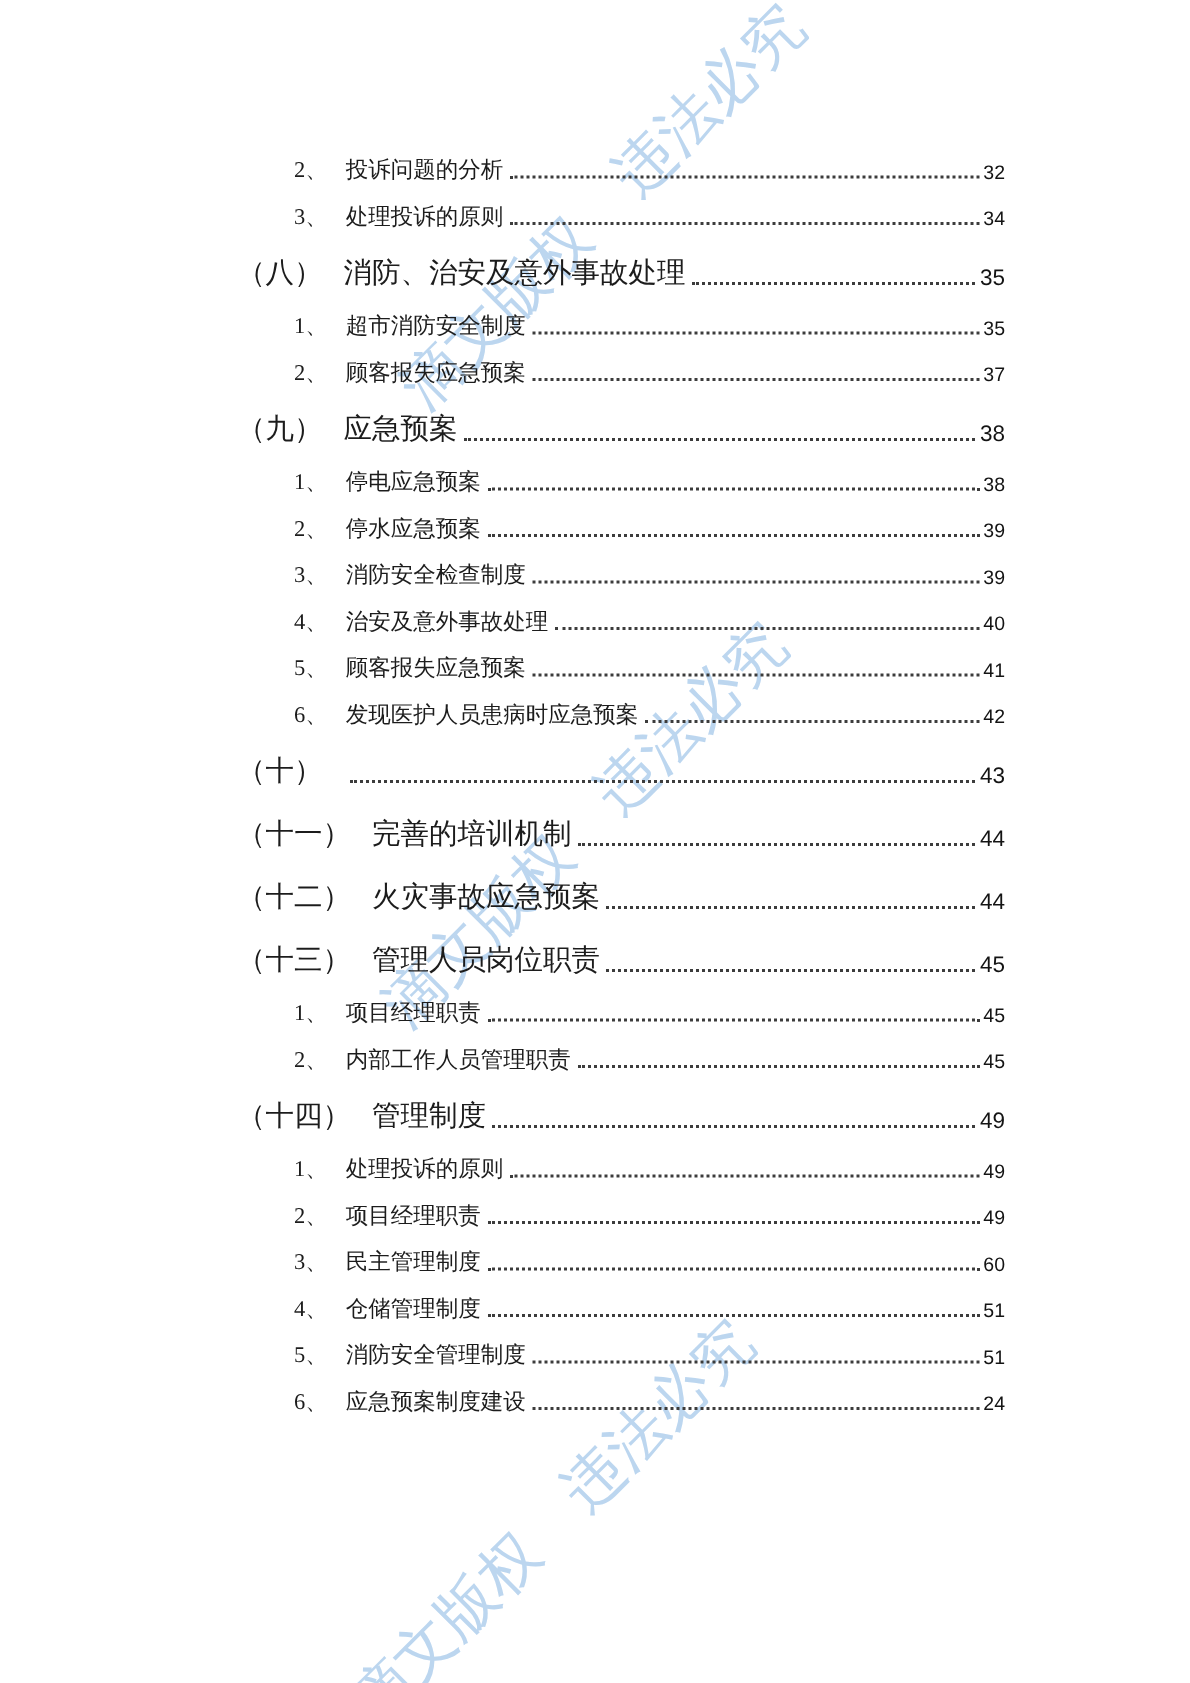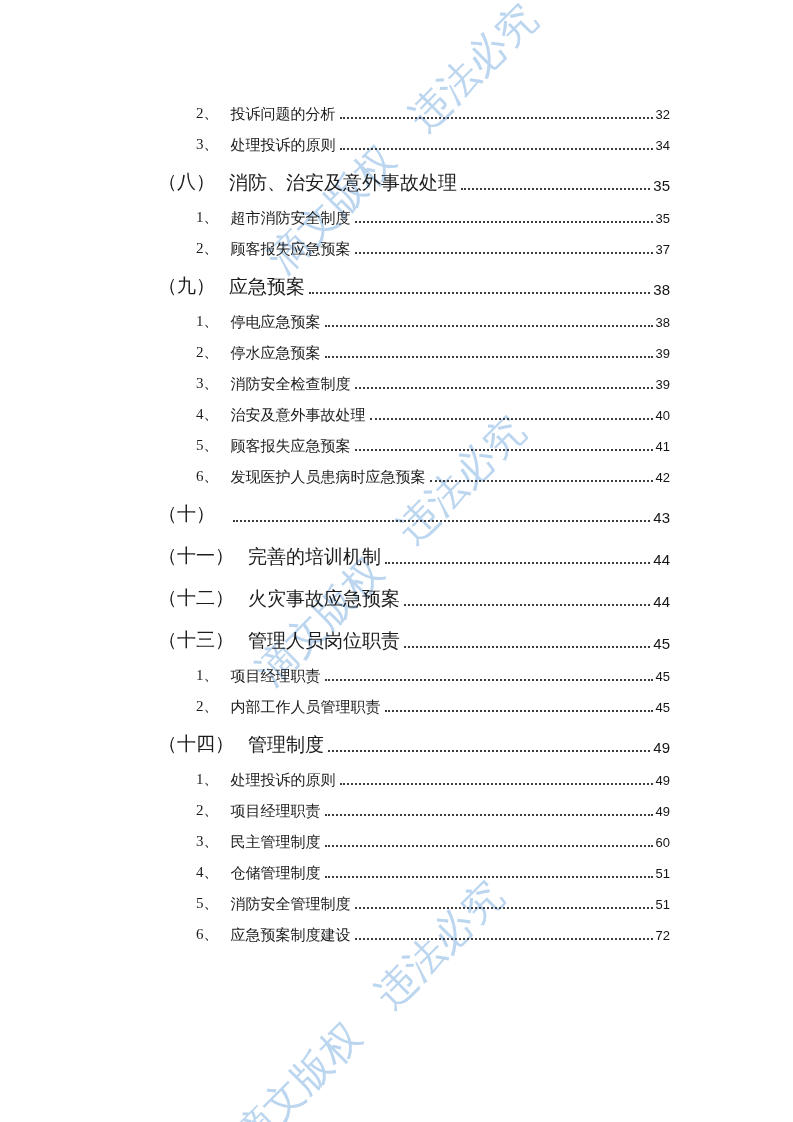--- a/index.html
+++ b/index.html
@@ -234,17 +234,17 @@
       <span class="num">5、</span>
       <span class="title">消防安全管理制度</span>
       <span class="dots"></span>
       <span class="page-num">51</span>
     </div>
 
     <div class="row l2">
       <span class="num">6、</span>
       <span class="title">应急预案制度建设</span>
       <span class="dots"></span>
-      <span class="page-num">72</span>
+      <span class="page-num">24</span>
     </div>
   </div>
 
 </div>
 
 </body></html>

